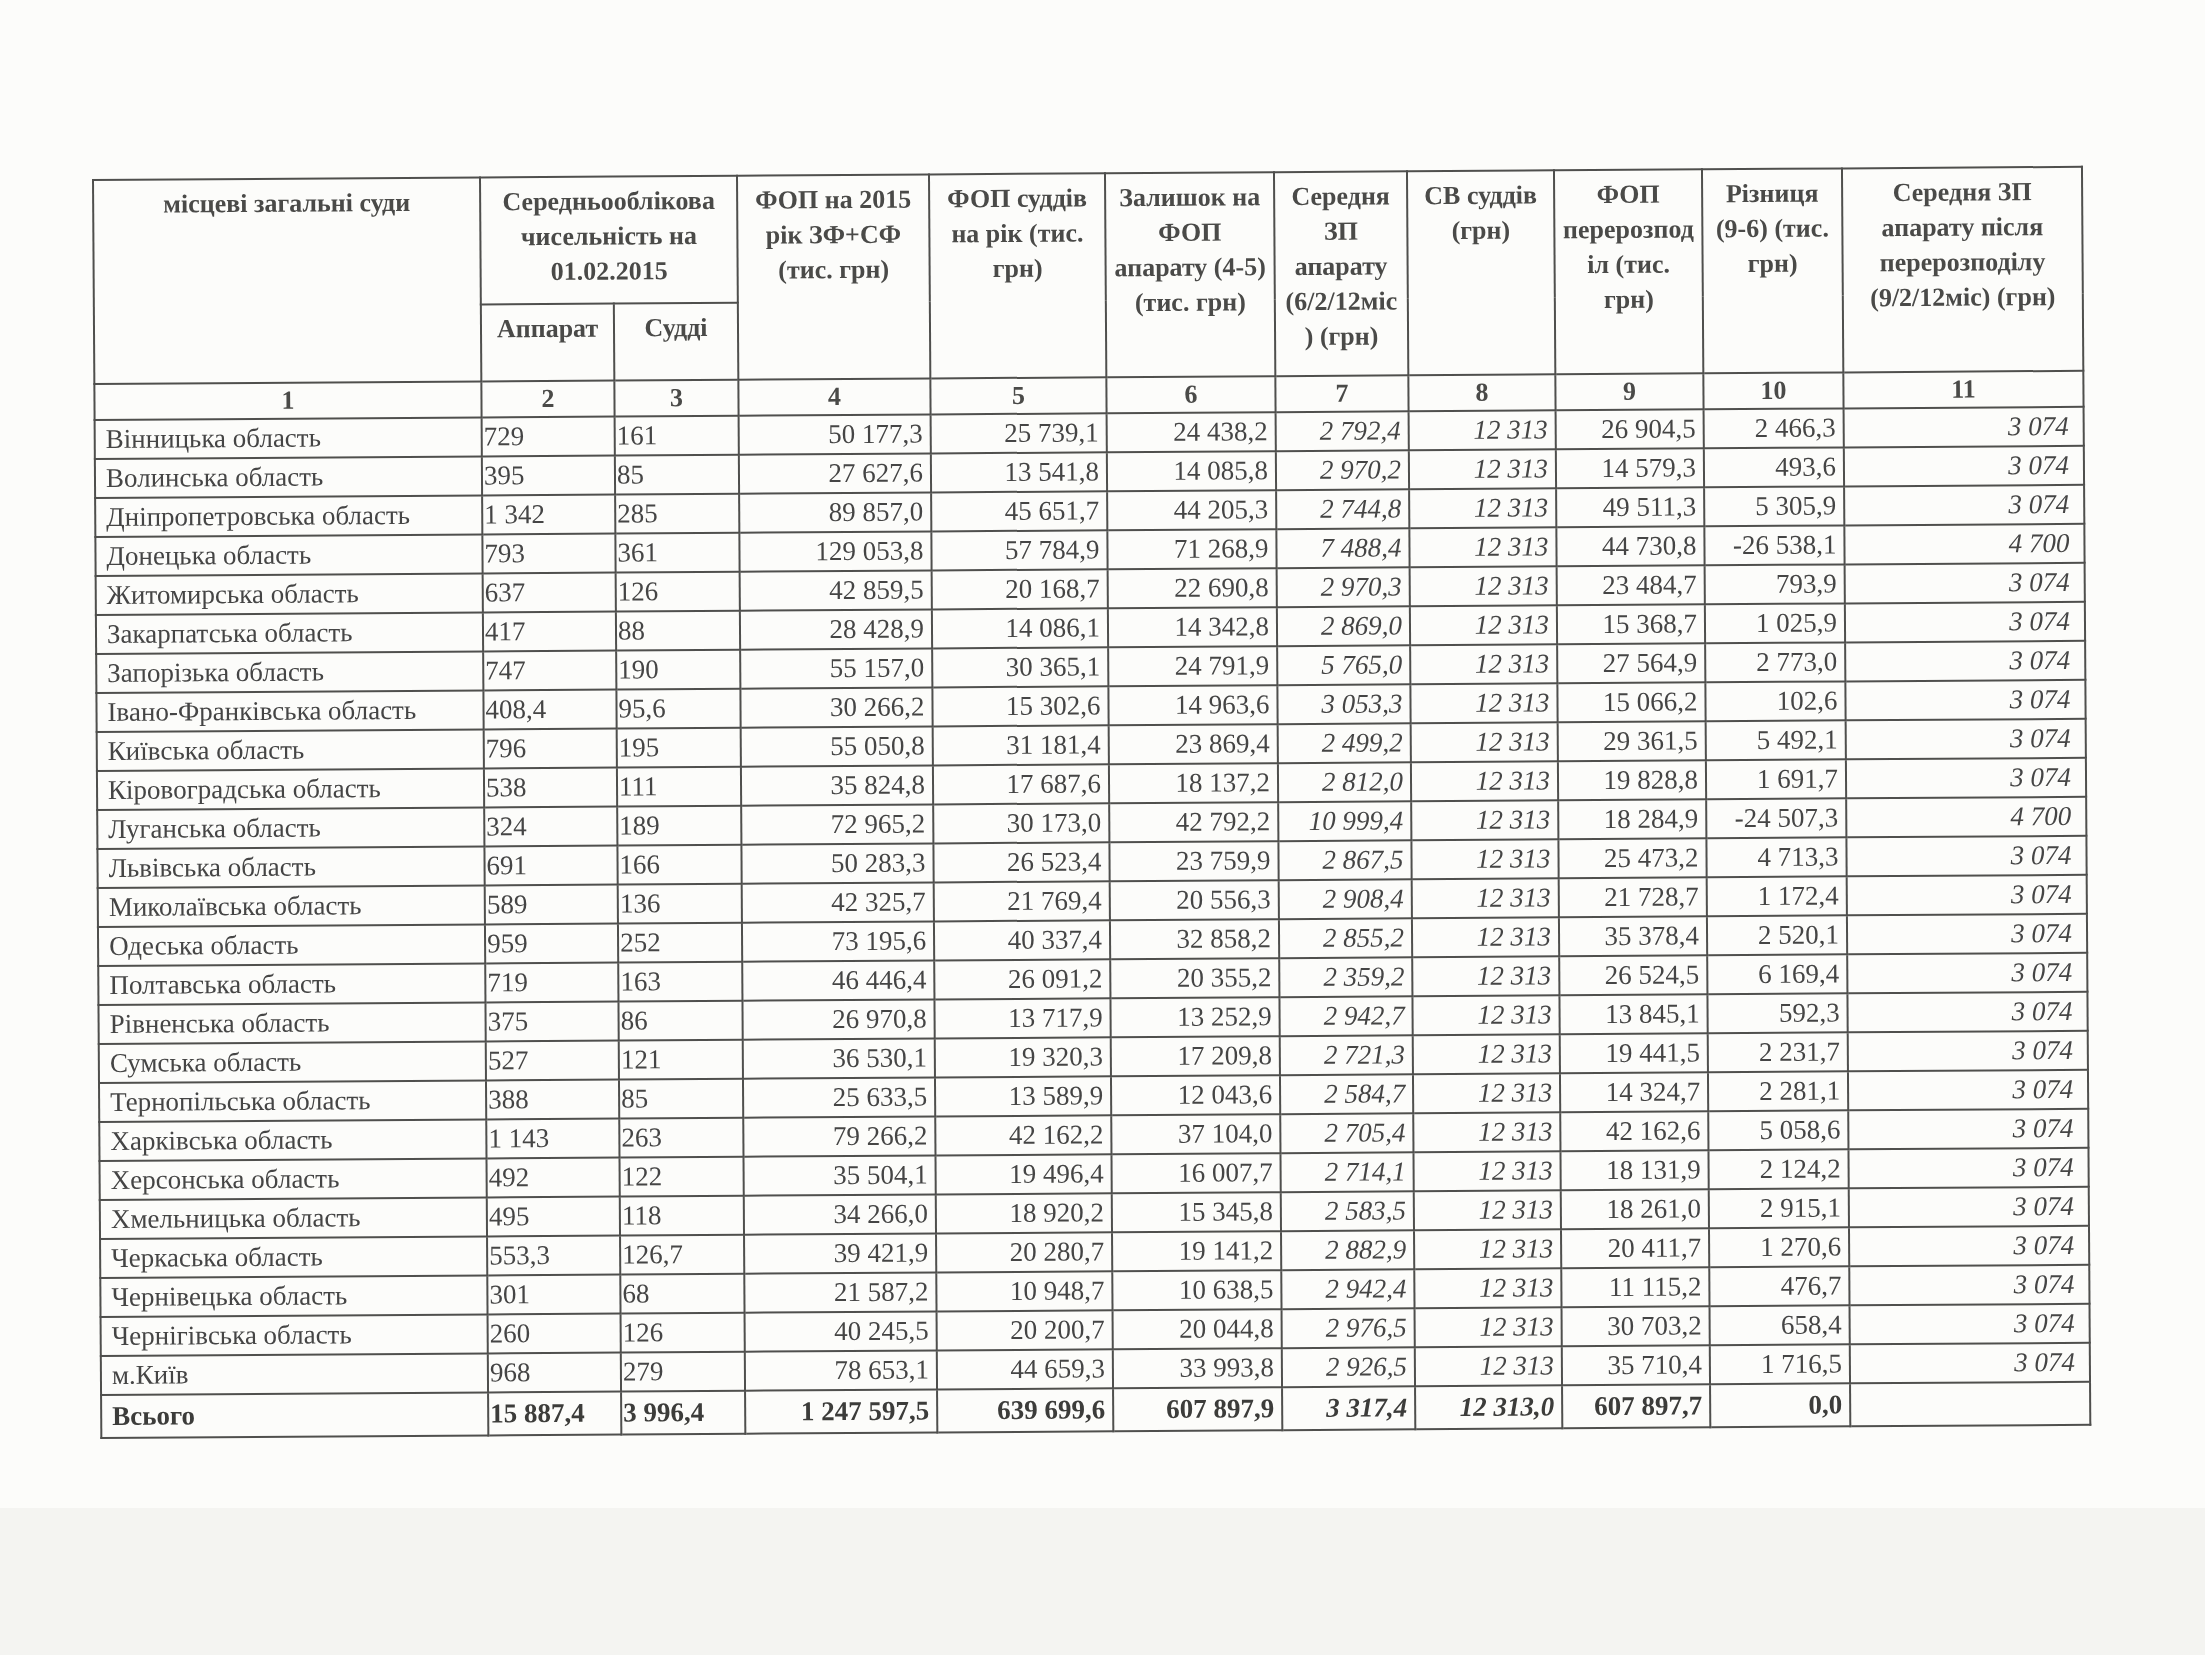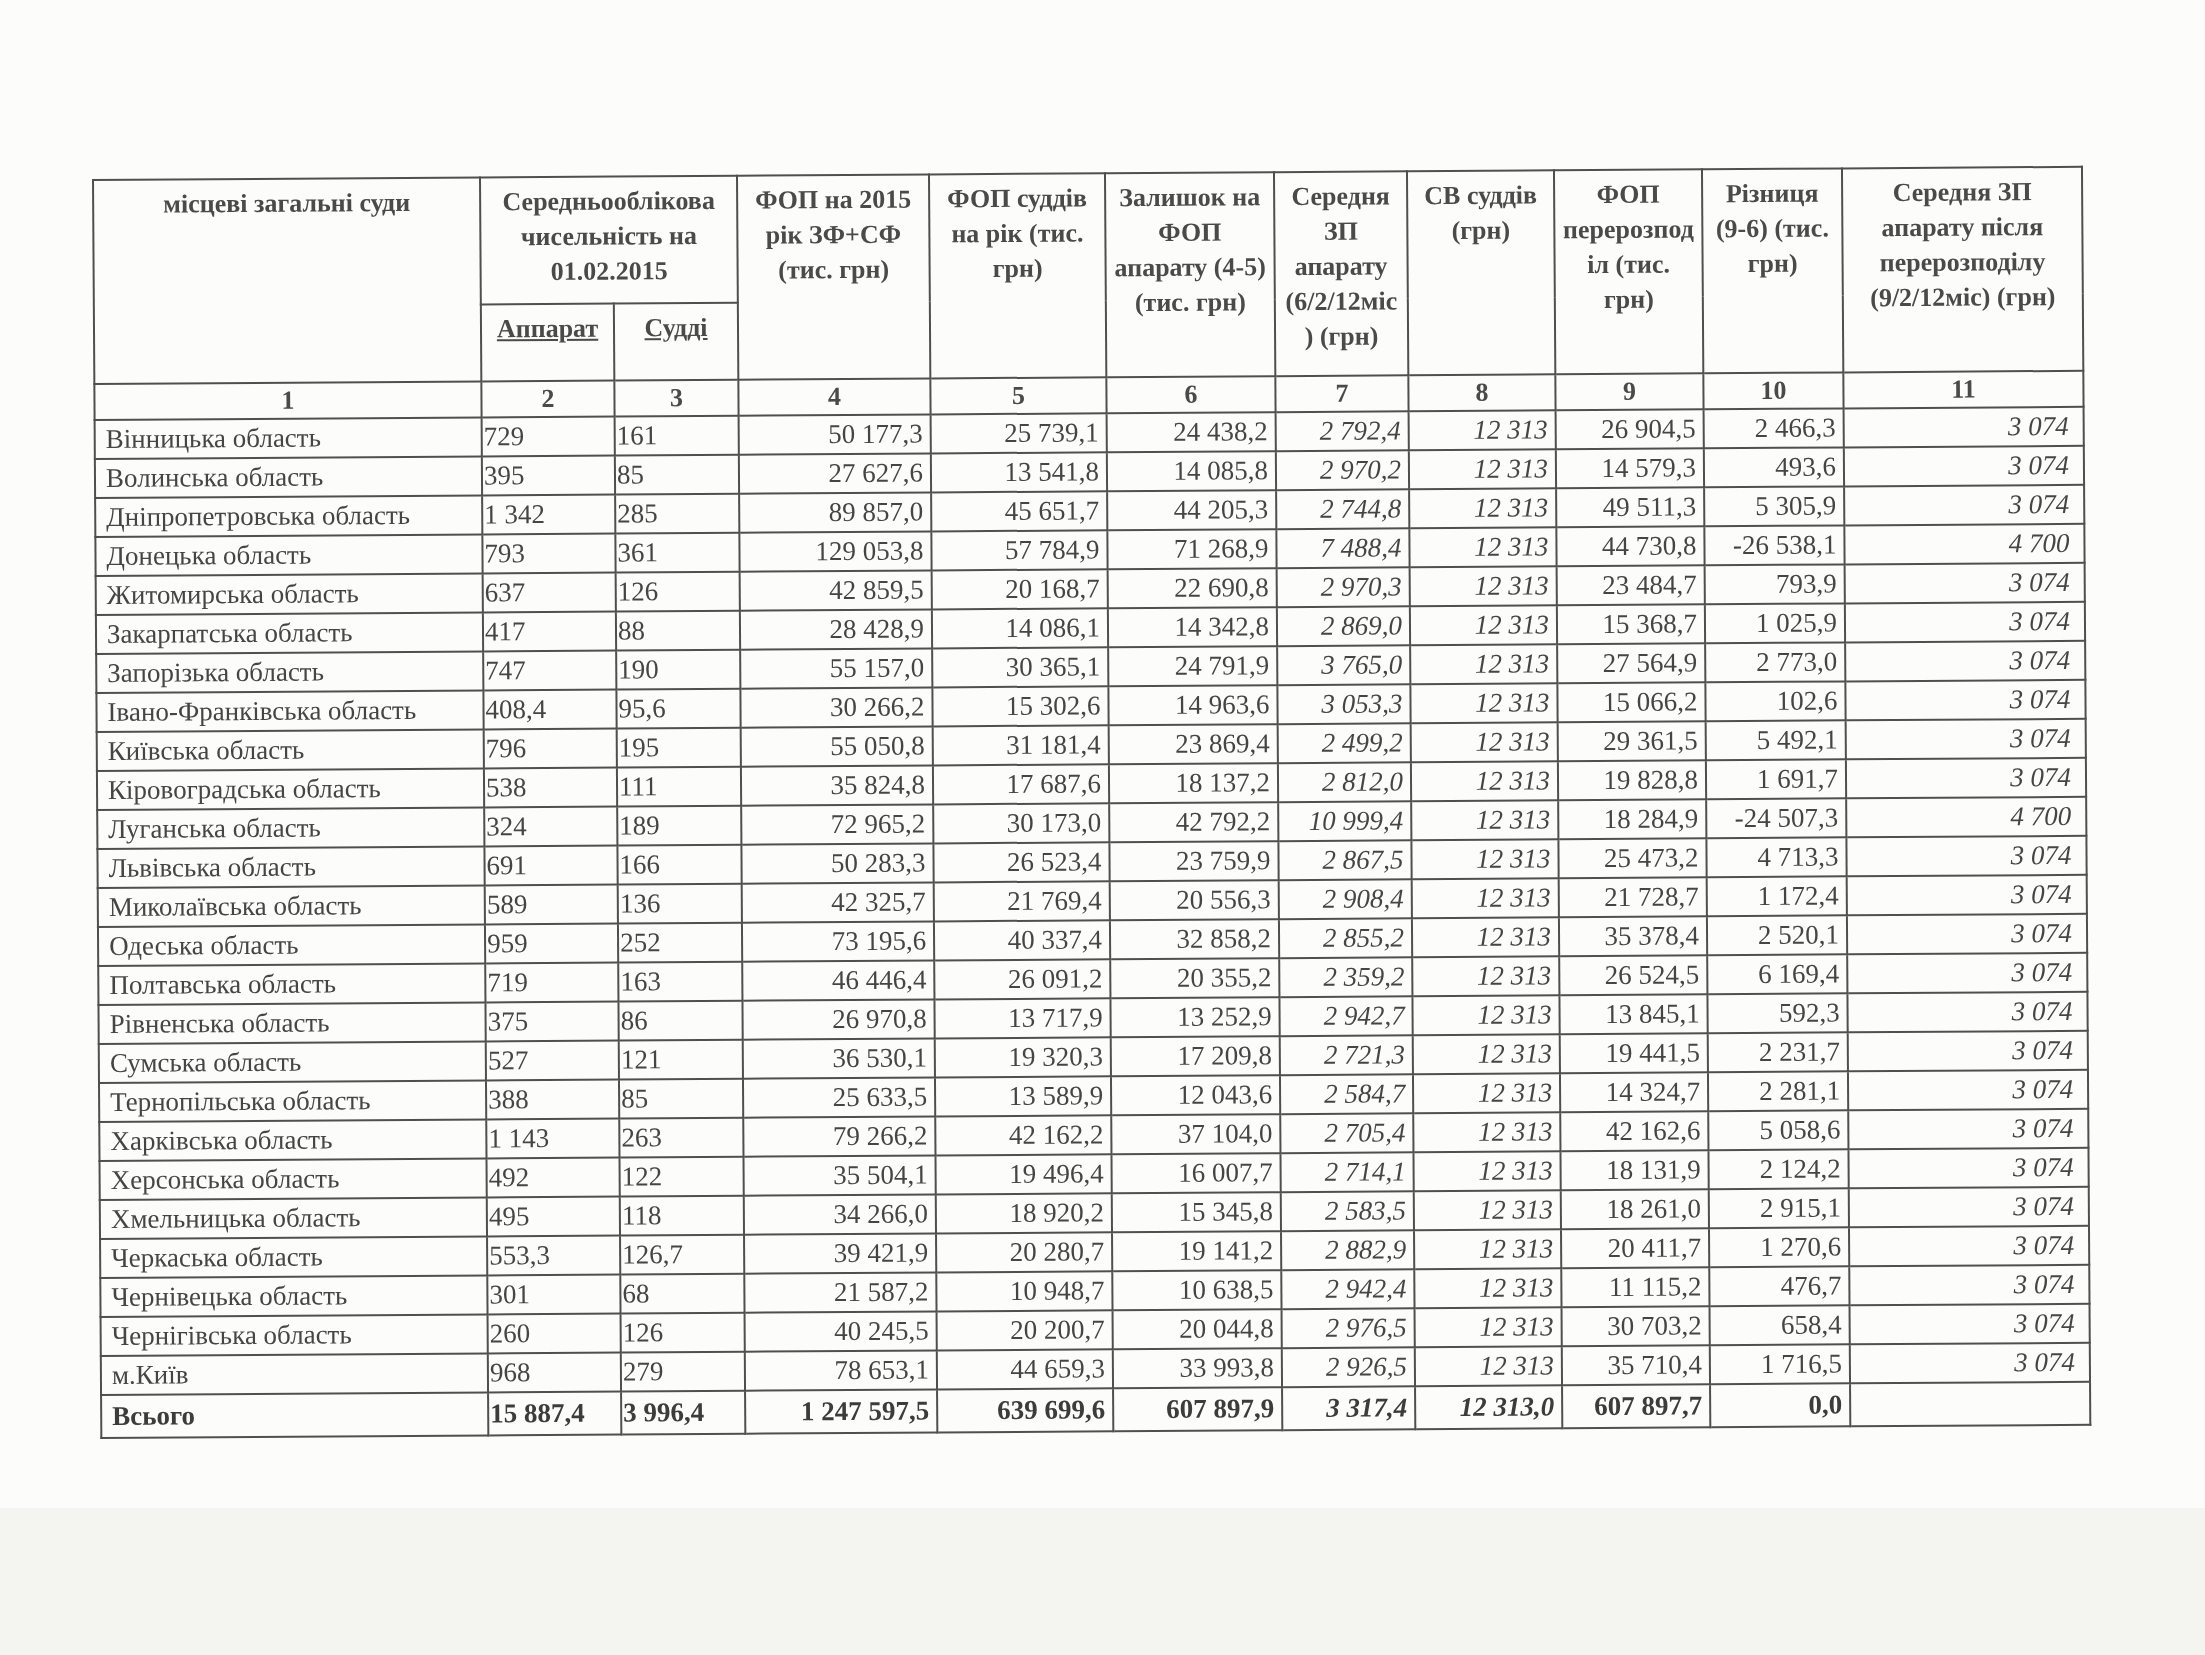--- a/index.html
+++ b/index.html
@@ -56,21 +56,20 @@
     font-weight:400;
     font-size:28px;
     padding-bottom:40px;
   }
   th.th-group{vertical-align:middle;padding-top:0;}
   th.th-sub{
     text-align:left;
     vertical-align:middle;
     padding:0 0 0 10px;
     font-size:27px;
-    text-decoration:underline;
   }
   tr.hnum td{
     text-align:center;
     font-weight:700;
     color:#4a4a48;
     font-size:26px;
   }
   
   tbody tr{height:39px;}
   tbody tr.total{height:43px;font-weight:700;color:#3c3c3a;}
@@ -213,21 +212,21 @@
             <td class="c-num">1 025,9</td>
             <td class="c-num c-it c-wide">3 074</td>
           </tr>
           <tr>
             <td class="c-region">Запорізька область</td>
             <td class="c-center">747</td>
             <td class="c-center">190</td>
             <td class="c-num">55 157,0</td>
             <td class="c-num">30 365,1</td>
             <td class="c-num">24 791,9</td>
-            <td class="c-num c-it">3 765,0</td>
+            <td class="c-num c-it">5 765,0</td>
             <td class="c-num c-it">12 313</td>
             <td class="c-num">27 564,9</td>
             <td class="c-num">2 773,0</td>
             <td class="c-num c-it c-wide">3 074</td>
           </tr>
           <tr>
             <td class="c-region">Івано-Франківська область</td>
             <td class="c-center">408,4</td>
             <td class="c-center">95,6</td>
             <td class="c-num">30 266,2</td>

